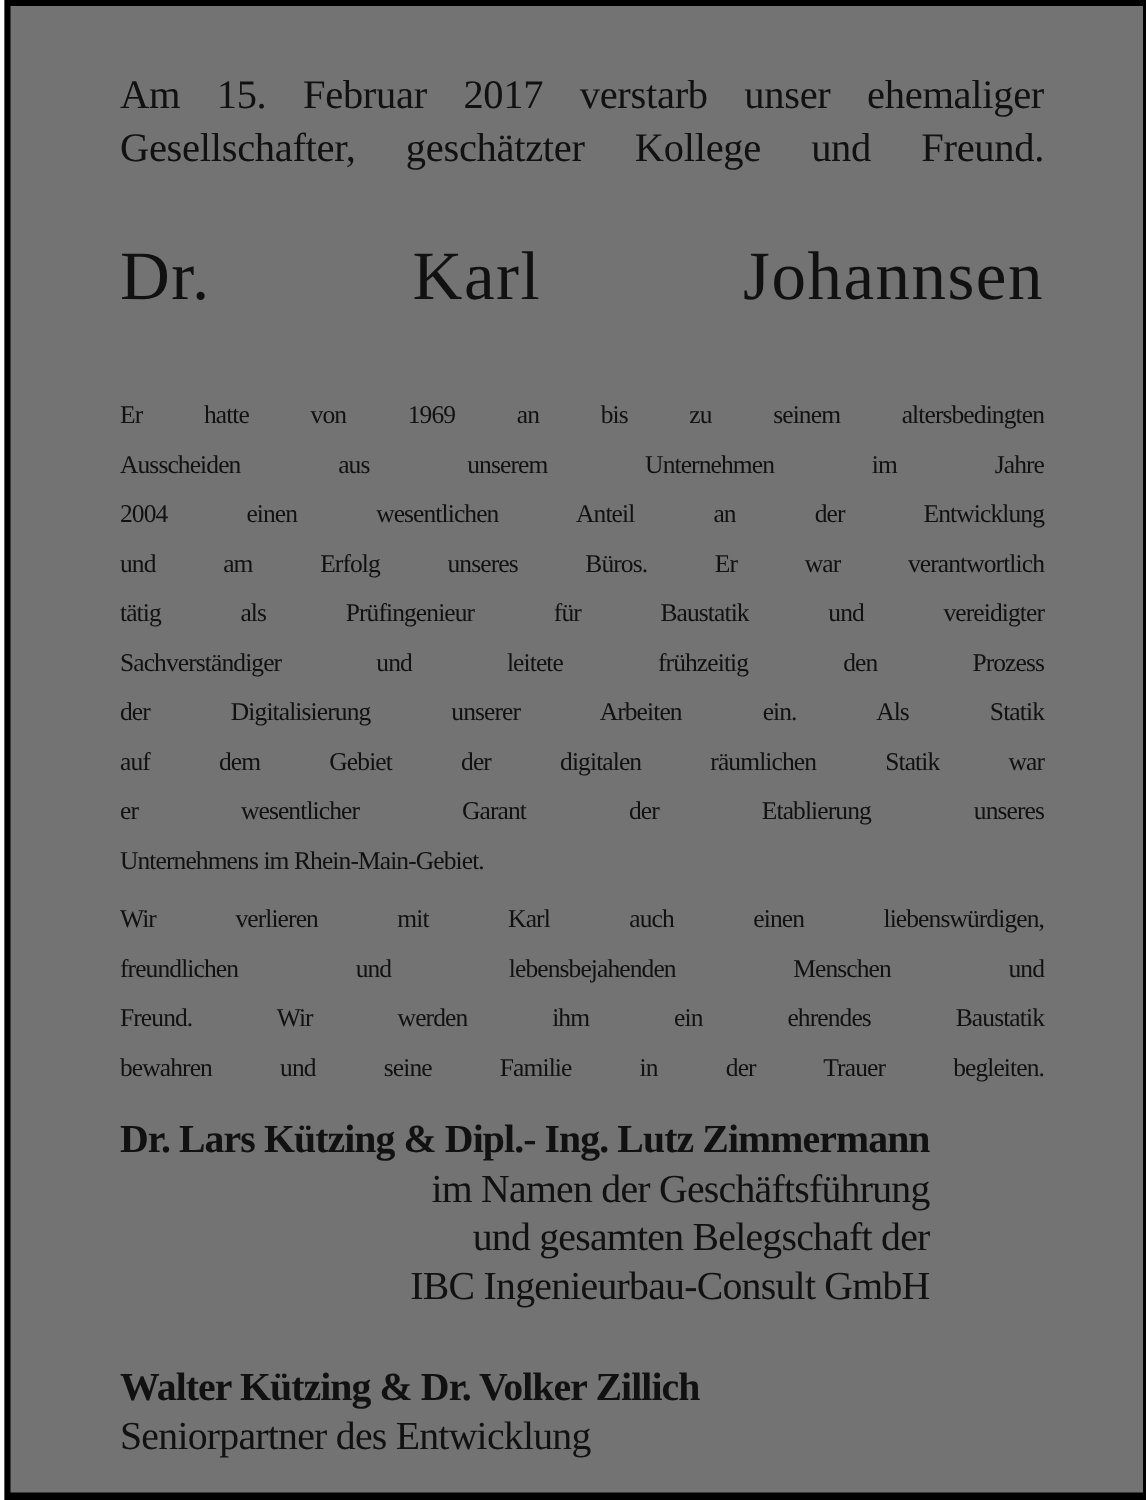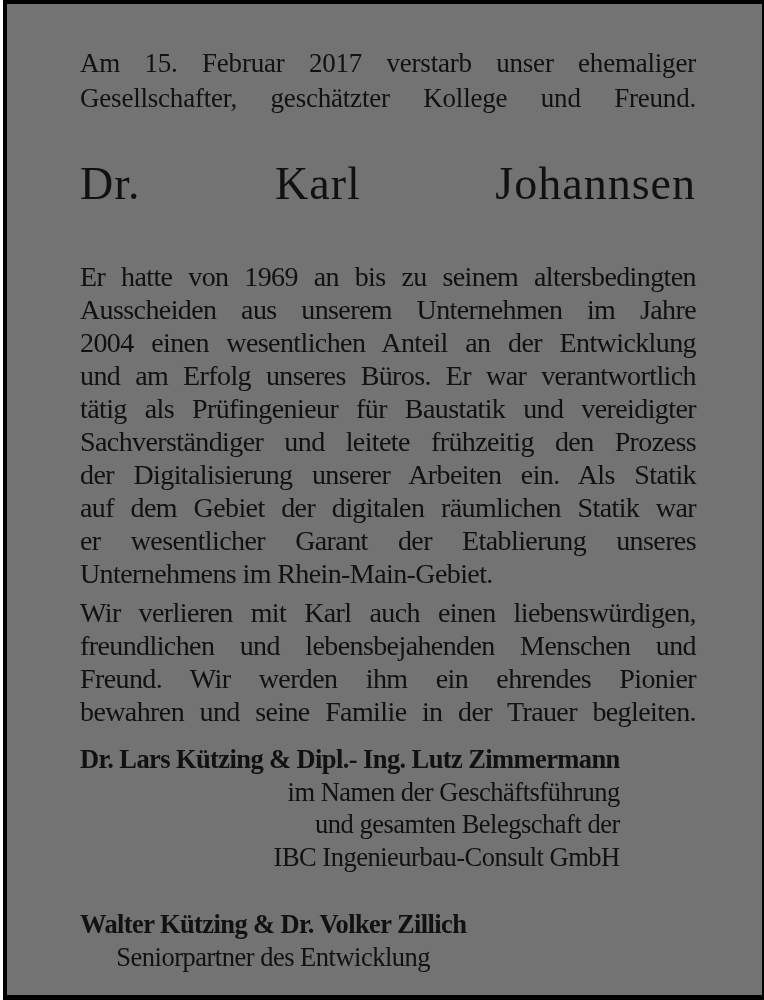--- a/index.html
+++ b/index.html
@@ -22,31 +22,31 @@
     text-align-last:justify; letter-spacing:-0.2px;
   }
   .intro .ln { display:block; text-align:justify; text-align-last:justify; white-space:nowrap; }
   .name {
     position:absolute; top:140px; left:0; width:616px;
     font-size:46px; line-height:80px; letter-spacing:1px;
     text-align:justify; text-align-last:justify; white-space:nowrap;
   }
   .para {
     position:absolute; left:0; width:616px;
-    font-size:28px; line-height:33px; letter-spacing:-0.6px;
+    font-size:17px; line-height:33px; letter-spacing:-0.6px;
   }
   .para .ln { display:block; text-align:justify; text-align-last:justify; white-space:nowrap; }
   .para .ln.last { text-align-last:left; }
   .p1 { top:256px; }
   .p2 { top:592px; }
   .sig { position:absolute; left:0; font-size:26.5px; line-height:32.5px; letter-spacing:-0.5px; }
   .sig .ln { display:block; white-space:nowrap; }
   .sig .bold { font-weight:bold; letter-spacing:-0.6px; }
   .s1 { top:739px;text-align:right; }
-  .s2 { top:904px;text-align:center; }
+  .s2 { top:904px; }
 </style>
 </head>
 <body>
 
 <div class="frame">
   <div class="content">
 
     <div class="intro">
       <span class="ln">Am 15. Februar 2017 verstarb unser ehemaliger</span>
       <span class="ln" style="text-align-last:justify;">Gesellschafter, geschätzter Kollege und Freund.</span>
@@ -63,21 +63,21 @@
       <span class="ln">Sachverständiger und leitete frühzeitig den Prozess</span>
       <span class="ln">der Digitalisierung unserer Arbeiten ein. Als Statik</span>
       <span class="ln">auf dem Gebiet der digitalen räumlichen Statik war</span>
       <span class="ln">er wesentlicher Garant der Etablierung unseres</span>
       <span class="ln last">Unternehmens im Rhein-Main-Gebiet.</span>
     </div>
 
     <div class="para p2">
       <span class="ln">Wir verlieren mit Karl auch einen liebenswürdigen,</span>
       <span class="ln">freundlichen und lebensbejahenden Menschen und</span>
-      <span class="ln">Freund. Wir werden ihm ein ehrendes Pionier</span>
+      <span class="ln">Freund. Wir werden ihm ein ehrendes Baustatik</span>
       <span class="ln">bewahren und seine Familie in der Trauer begleiten.</span>
     </div>
 
     <div class="sig s1">
       <span class="ln bold">Dr. Lars Kützing &amp; Dipl.- Ing. Lutz Zimmermann</span>
       <span class="ln">im Namen der Geschäftsführung</span>
       <span class="ln">und gesamten Belegschaft der</span>
       <span class="ln">IBC Ingenieurbau-Consult GmbH</span>
     </div>
 

